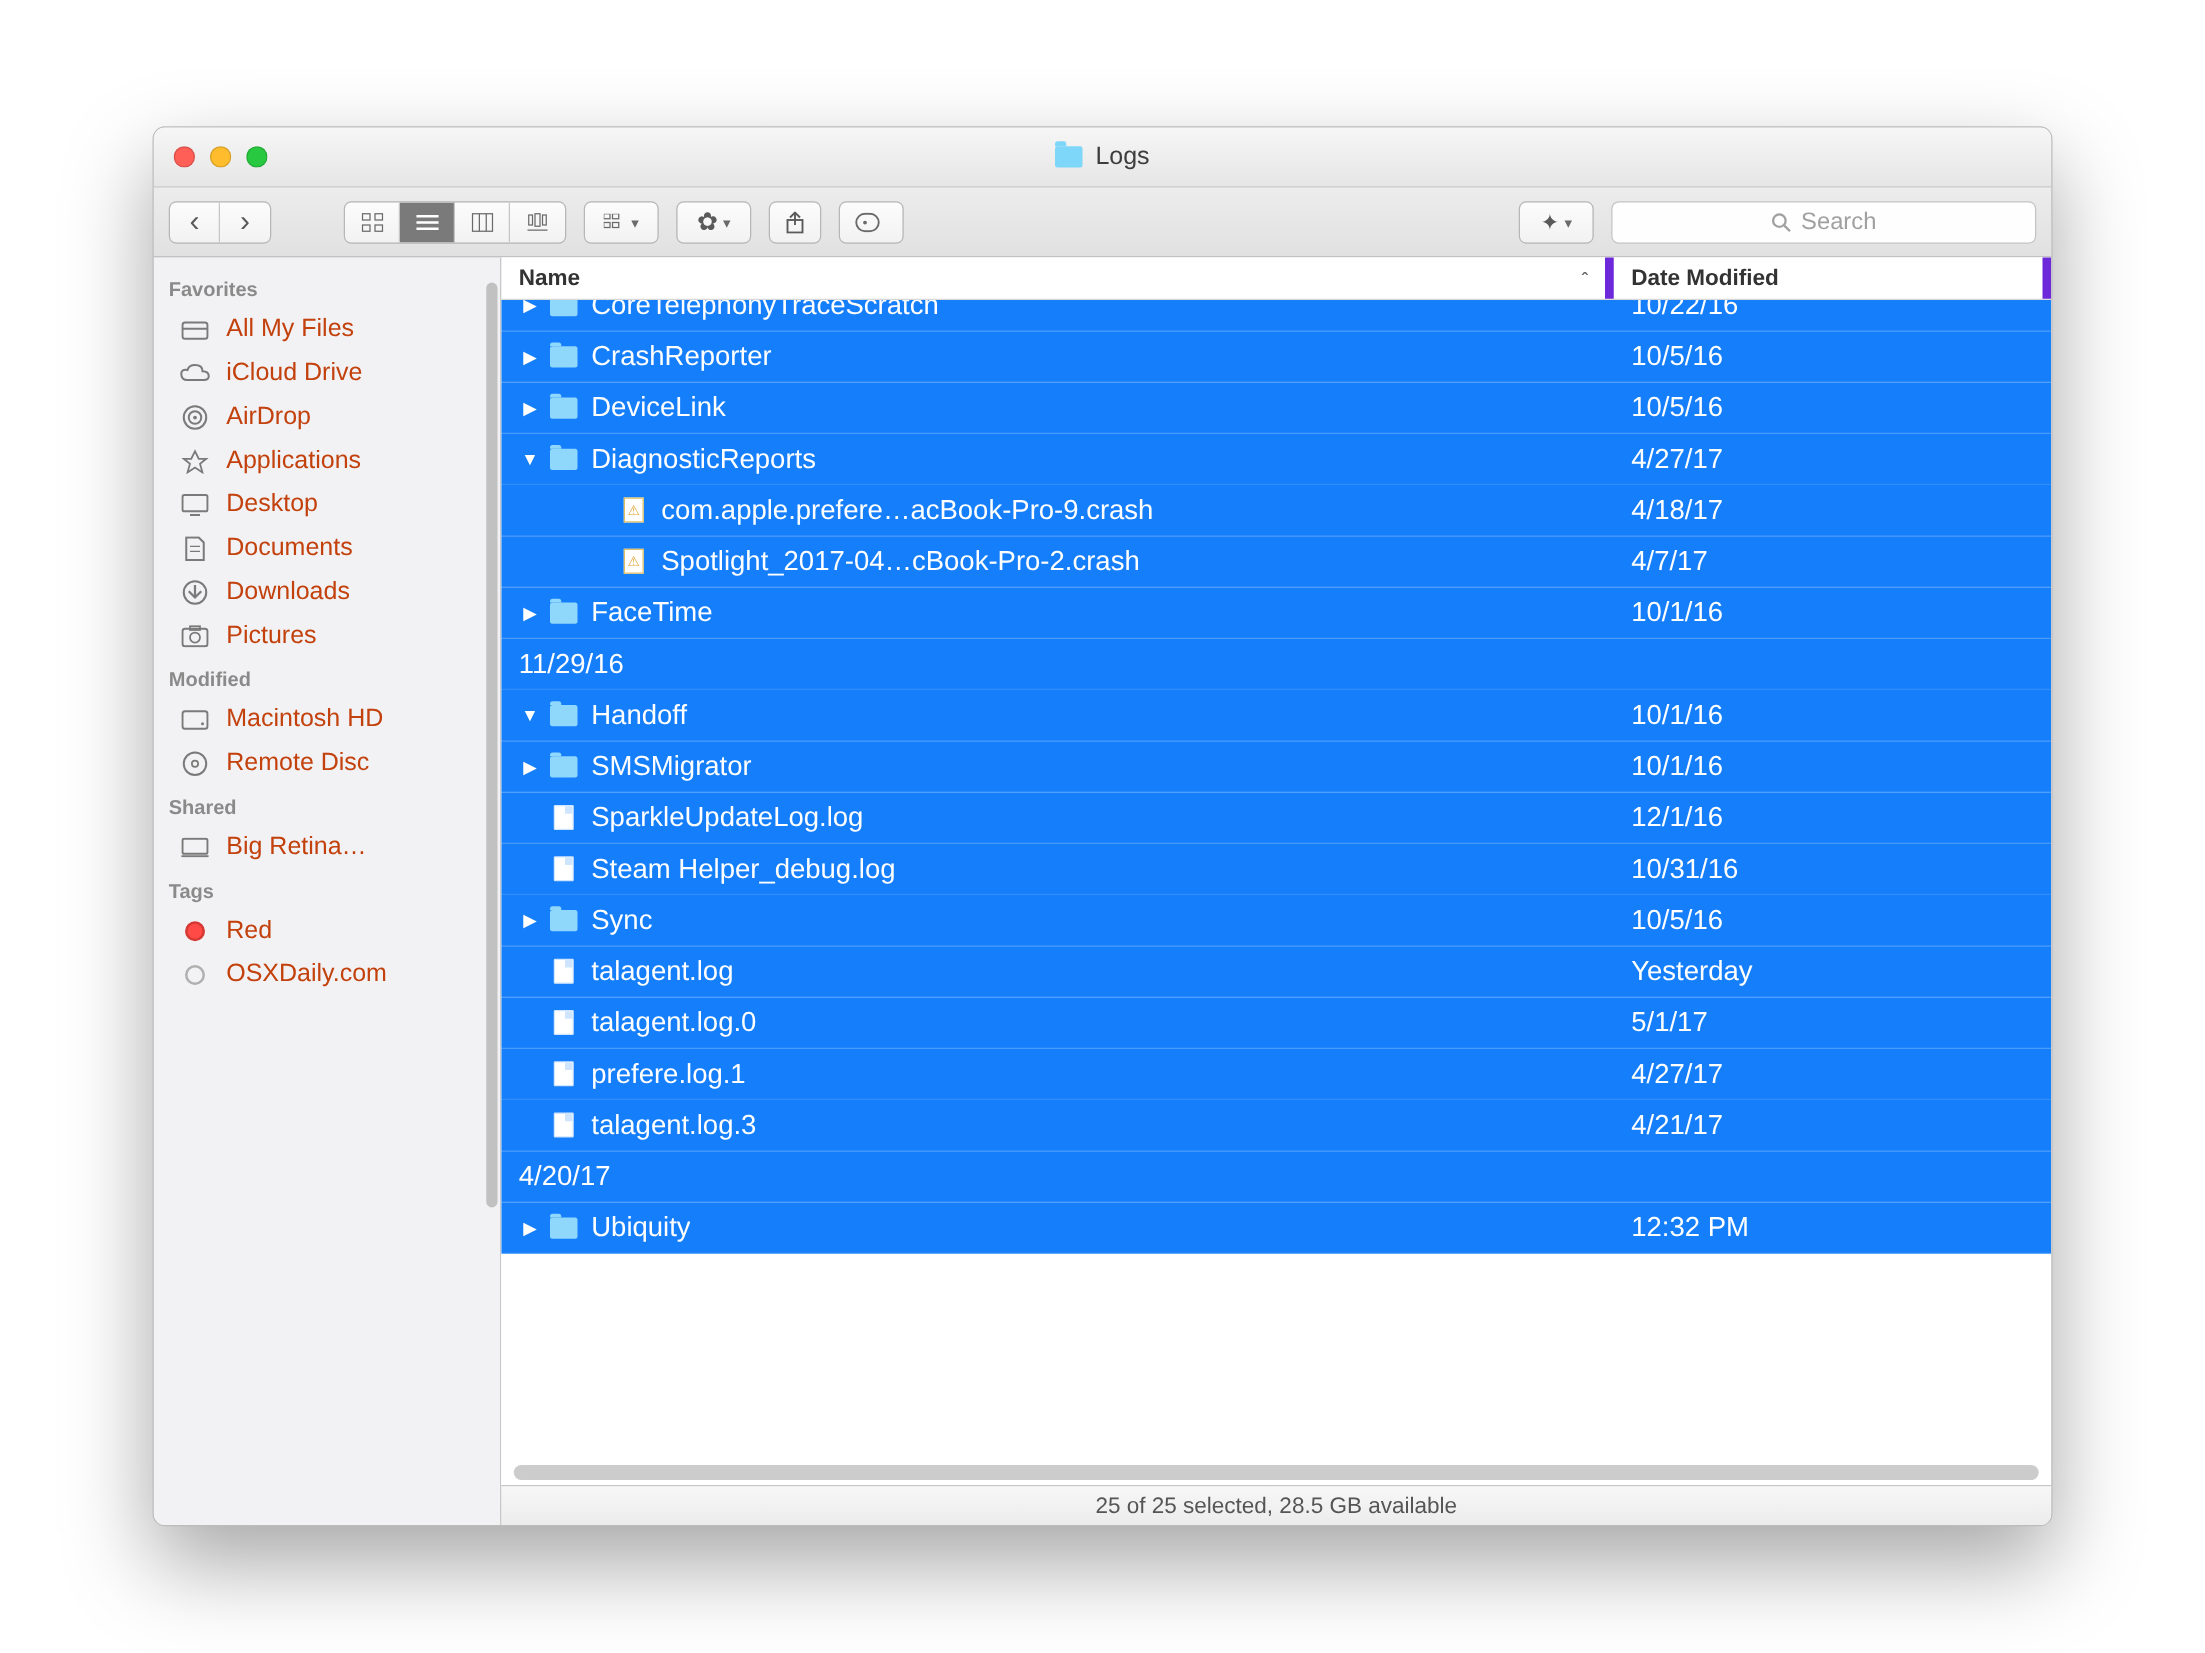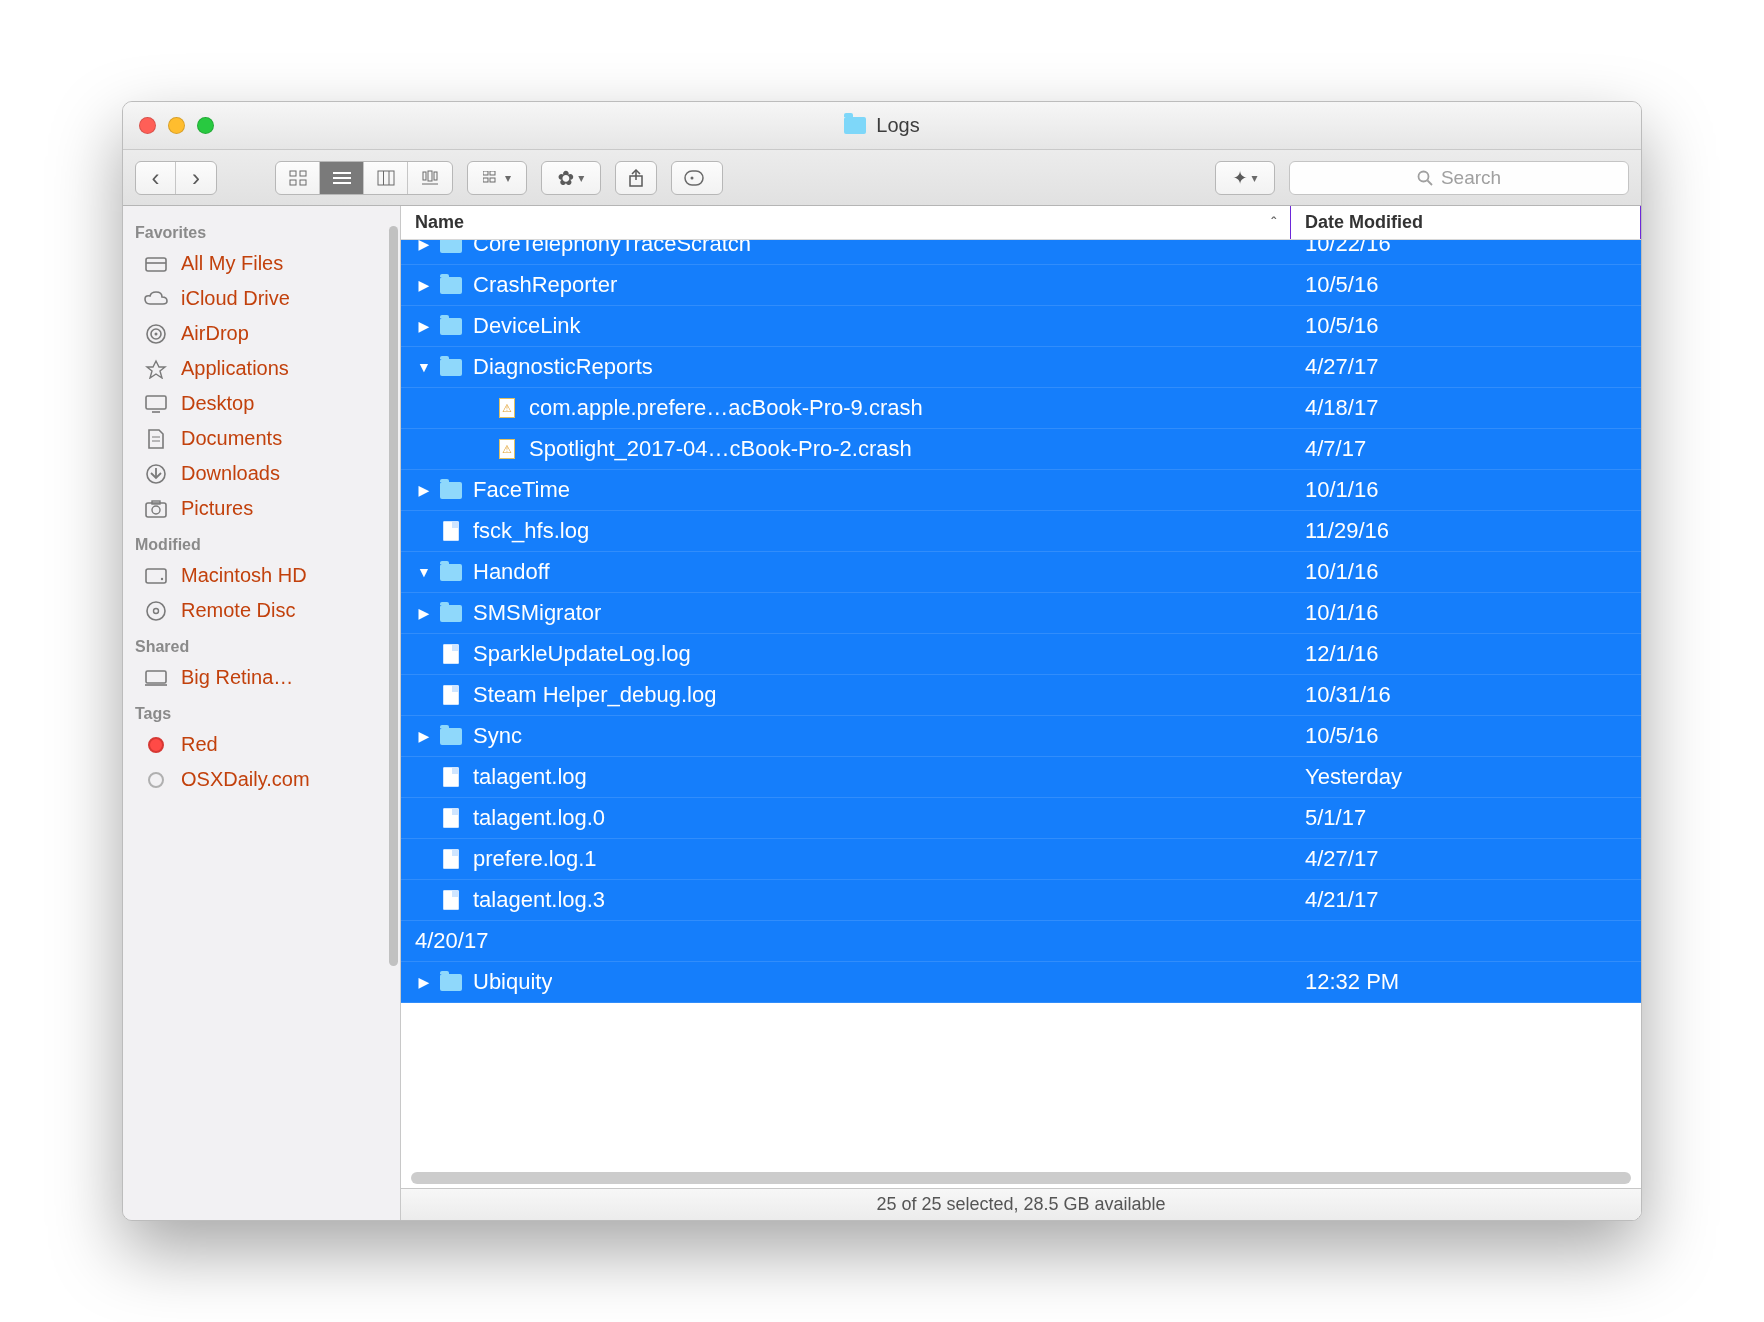--- a/index.html
+++ b/index.html
@@ -31,21 +31,21 @@
 .main { flex: 1; display: flex; min-height: 0; }
 .sidebar { width: 278px; background: #f2f1f3; border-right: 1px solid #c8c8c8; overflow-y: auto; padding-top: 8px; position: relative; }
 .side-section { font-size: 16px; color: #8a8a8a; font-weight: 600; padding: 10px 12px 4px; }
 .side-item { display: flex; align-items: center; gap: 12px; padding: 6px 16px 6px 20px; font-size: 20px; color: #c2410c; cursor: pointer; }
 .side-ico { width: 26px; height: 22px; display: flex; align-items: center; justify-content: center; color: #7a7a7a; font-size: 20px; }
 .tag-dot { width: 16px; height: 16px; border-radius: 50%; border: 2px solid #b0b0b0; }
 .tag-red { background: #ff4a46; border-color: #d63833; }
 .side-scroll { position: absolute; right: 2px; top: 20px; width: 9px; height: 740px; background: #c1c1c1; border-radius: 5px; }
 .content { flex: 1; display: flex; flex-direction: column; background: #fff; min-width: 0; }
 .colheader { height: 34px; display: flex; border-bottom: 1px solid #d8d8d8; background: #fff; }
-.colheader .ch { display: flex; align-items: center; padding: 0 14px; font-size: 18px; font-weight: 600; color: #333; border-right: 1px solid #6d28d9; }
+.colheader .ch { display: flex; align-items: center; padding: 0 14px; font-size: 18px; font-weight: 600; color: #333; border-right: 7px solid #6d28d9; }
 .ch-name { flex: 1; justify-content: space-between; }
 .ch-date { width: 350px; }
 .filelist { flex: 1; overflow: hidden; background: #fff; position: relative; }
 .row { height: 41px; background: #157efb; color: #fff; display: flex; align-items: center; font-size: 22px; border-bottom: 1px solid rgba(255,255,255,0.12); cursor: pointer; }
 .row .namecell { flex: 1; display: flex; align-items: center; min-width: 0; }
 .row .datecell { width: 350px; padding-left: 14px; white-space: nowrap; overflow: hidden; }
 .indent0 { padding-left: 14px; }
 .indent1 { padding-left: 70px; }
 .disclosure { width: 18px; display: inline-flex; justify-content: center; color: #fff; font-size: 14px; margin-right: 6px; }
 .itemico { width: 24px; height: 20px; margin-right: 10px; flex-shrink: 0; display: inline-flex; align-items: center; justify-content: center; }
@@ -363,27 +363,20 @@
             <div class="namecell indent0">
               <span class="disclosure">▶</span>
               <span class="itemico">
                 <span class="ico-folder" style="width: 22px;"></span>
               </span>
               <span class="rowname">FaceTime</span>
             </div>
             <div class="datecell">10/1/16</div>
           </div>
           <div class="row">
-            <div class="namecell indent0">
-              <span class="disclosure">&nbsp;</span>
-              <span class="itemico">
-                <span class="ico-file"></span>
-              </span>
-              <span class="rowname">fsck_hfs.log</span>
-            </div>
             <div class="datecell">11/29/16</div>
           </div>
           <div class="row">
             <div class="namecell indent0">
               <span class="disclosure">▼</span>
               <span class="itemico">
                 <span class="ico-folder" style="width: 22px;"></span>
               </span>
               <span class="rowname">Handoff</span>
             </div>

